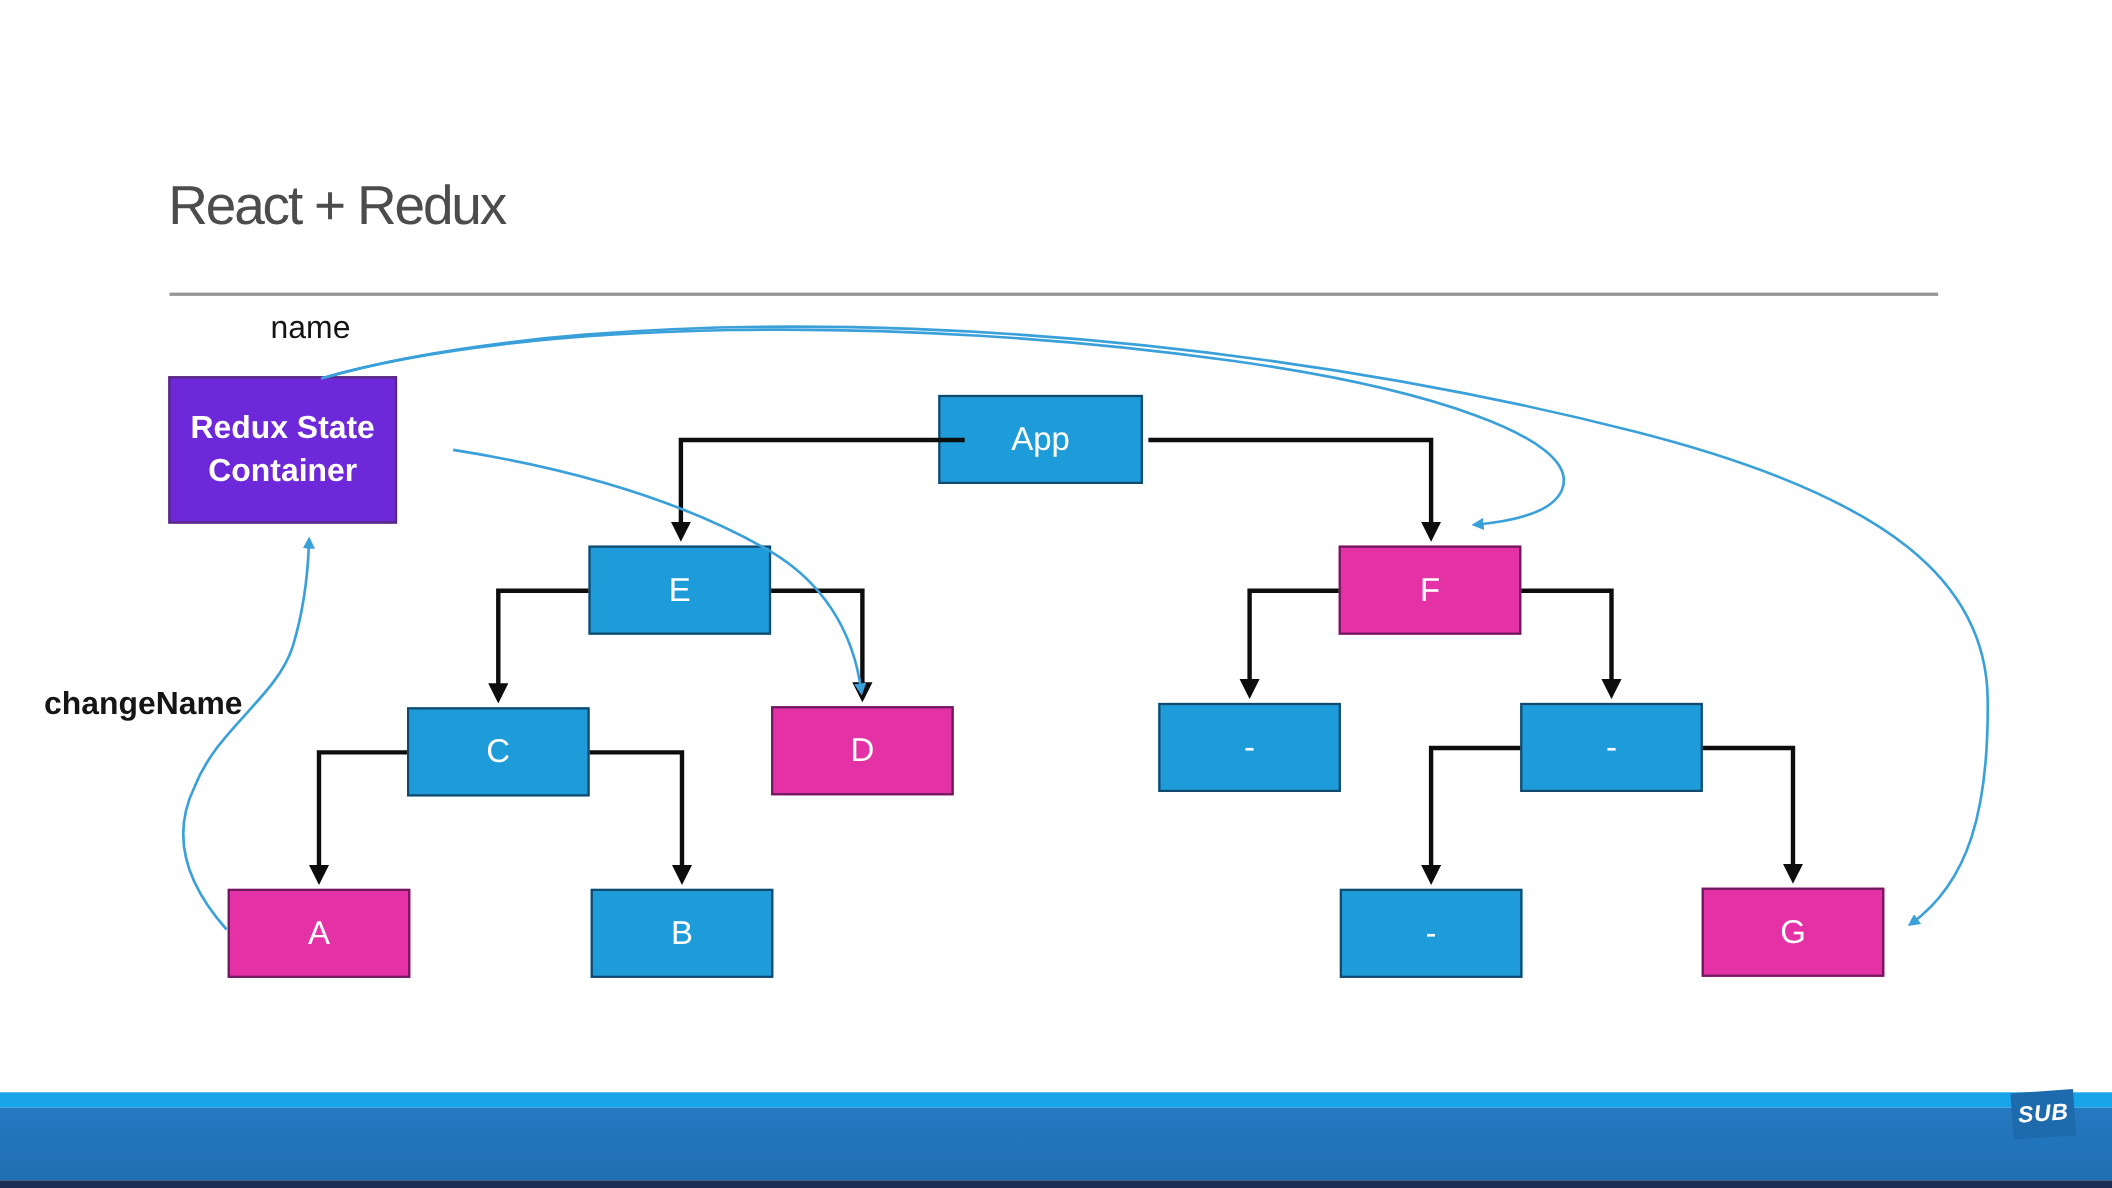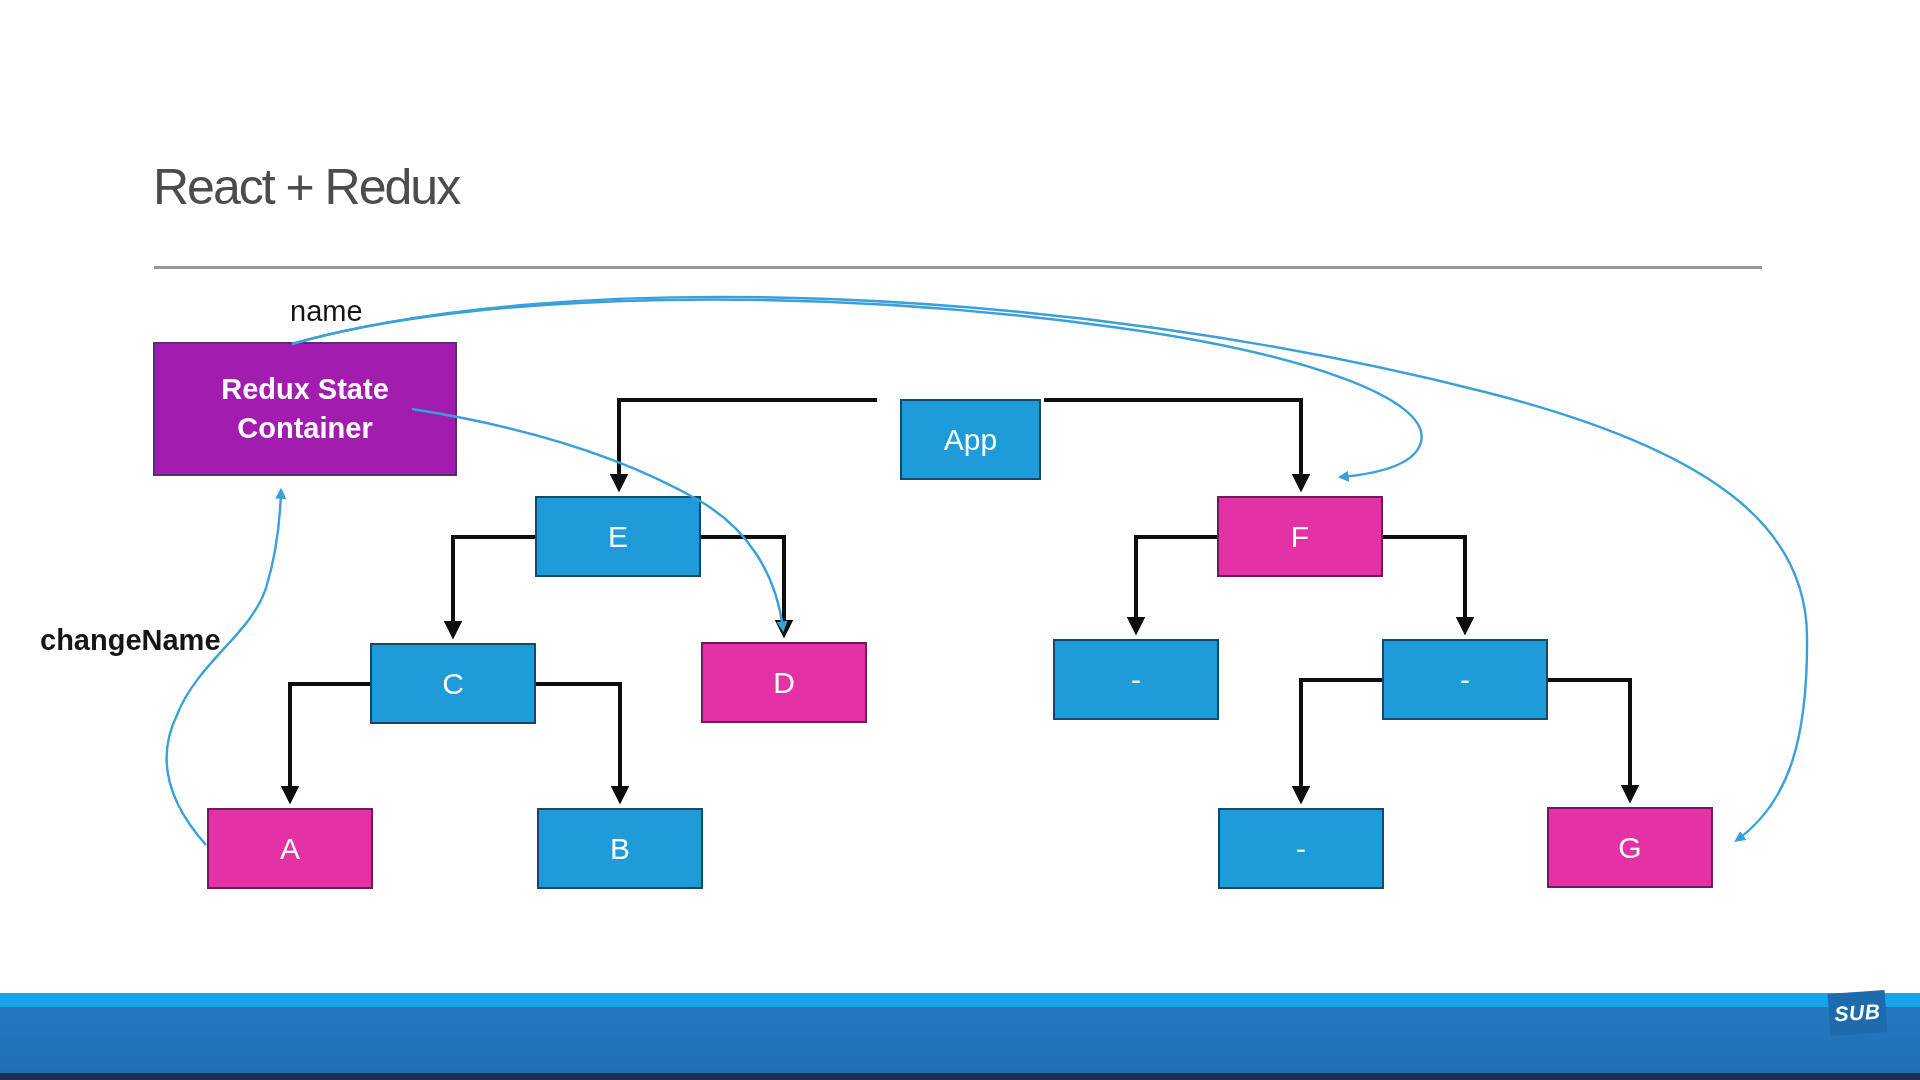--- a/index.html
+++ b/index.html
@@ -8,35 +8,35 @@
 
   .slide{position:absolute;inset:0;}
 
   
   .page-title{position:absolute;left:153px;top:158px;font-size:50px;font-weight:300;
               color:#4c4c4c;letter-spacing:-2px;white-space:nowrap;}
   .title-divider{position:absolute;left:154px;top:266px;width:1608px;height:3px;background:#969696;}
 
   
   .flow-label{position:absolute;font-size:29px;color:#151515;white-space:nowrap;}
-  .lbl-name{left:246px;top:295px;margin-left:44px;}
+  .lbl-name{left:246px;top:282px;}
   .lbl-changename{left:40px;top:624px;font-weight:bold;}
 
   
   .node{position:absolute;box-sizing:border-box;width:166px;height:81px;
         display:flex;align-items:center;justify-content:center;
         color:#ffffff;font-size:30px;z-index:1;}
   .node.blue{background:#1E9CD9;border:2px solid #14496E;}
   .node.pink{background:#E431A5;border:2px solid #6E1A5E;}
-  .node.store{background:#a21caf;border:2px solid #572A7A;
-              width:304px;height:134px;font-size:29px;font-weight:600;
+  .node.store{background:#6d28d9;border:2px solid #572A7A;
+              width:208px;height:134px;font-size:29px;font-weight:600;
               text-align:center;line-height:1.35;padding:0 14px;}
 
   .n-container{left:153px;top:342px;}
-  .n-app{left:900px;top:359px;width:141px;margin-top:40px;}
+  .n-app{left:853px;top:359px;width:186px;}
   .n-e{left:535px;top:496px;}
   .n-f{left:1217px;top:496px;}
   .n-c{left:370px;top:643px;}
   .n-d{left:701px;top:642px;}
   .n-fl{left:1053px;top:639px;}
   .n-fr{left:1382px;top:639px;}
   .n-a{left:207px;top:808px;}
   .n-b{left:537px;top:808px;}
   .n-gs{left:1218px;top:808px;}
   .n-g{left:1547px;top:807px;}

